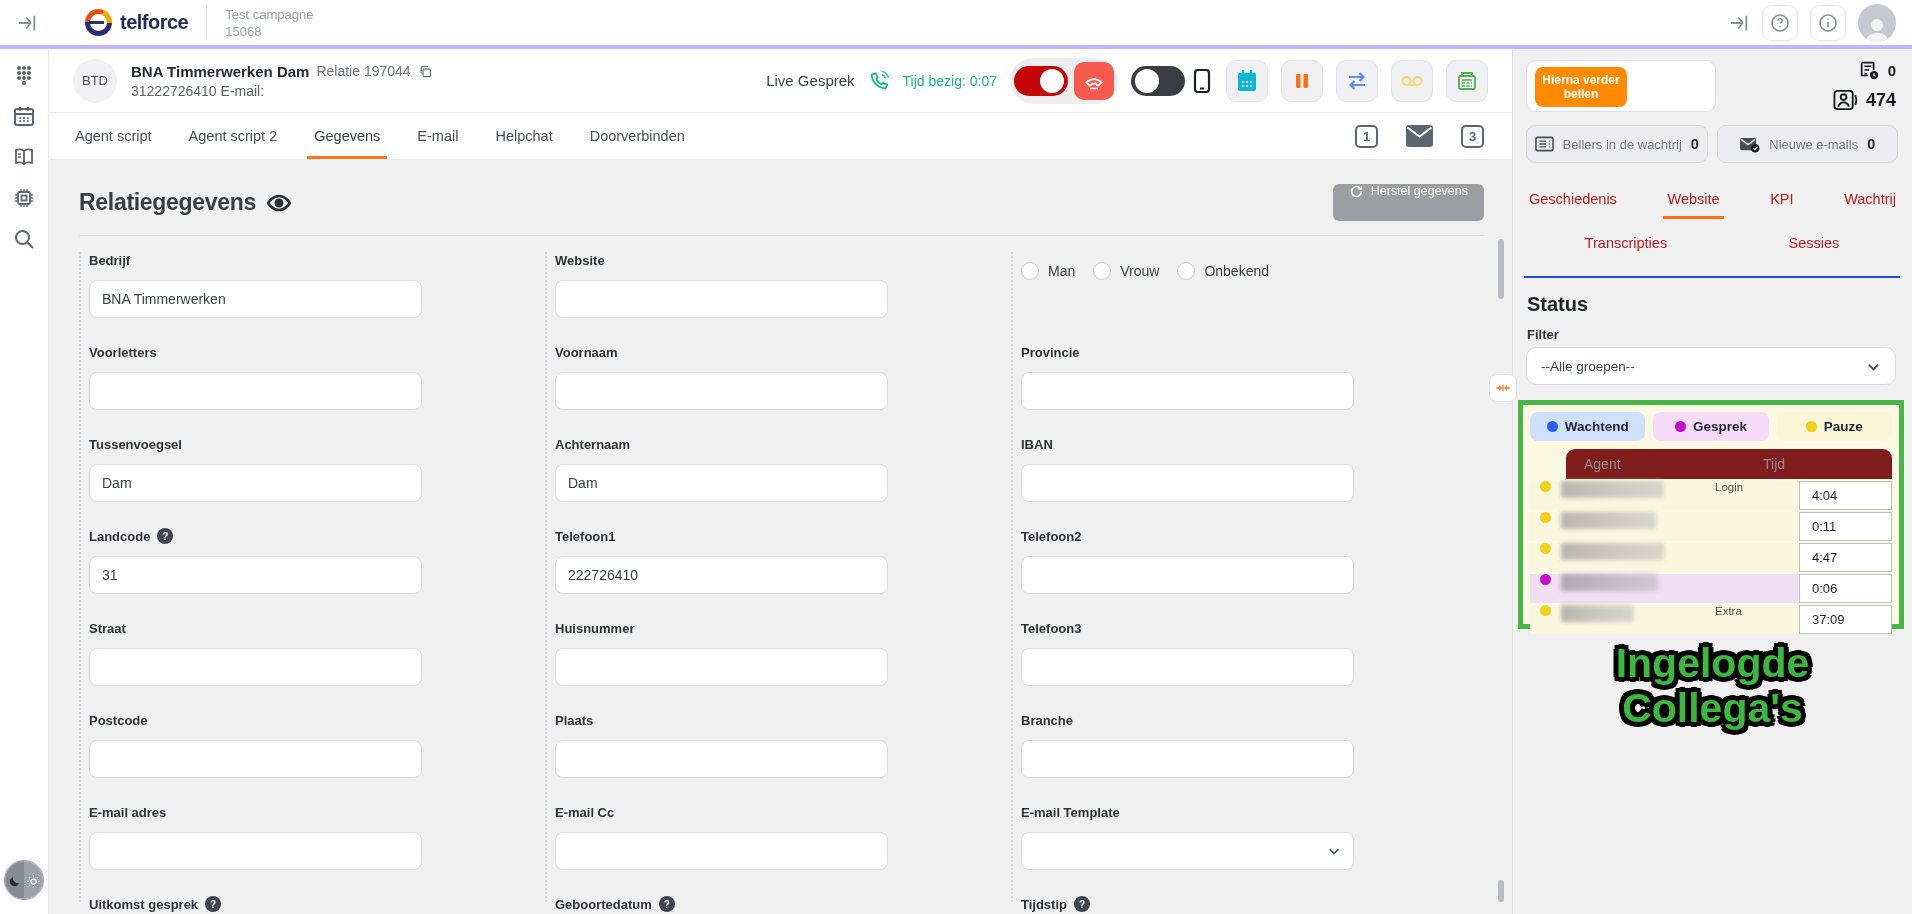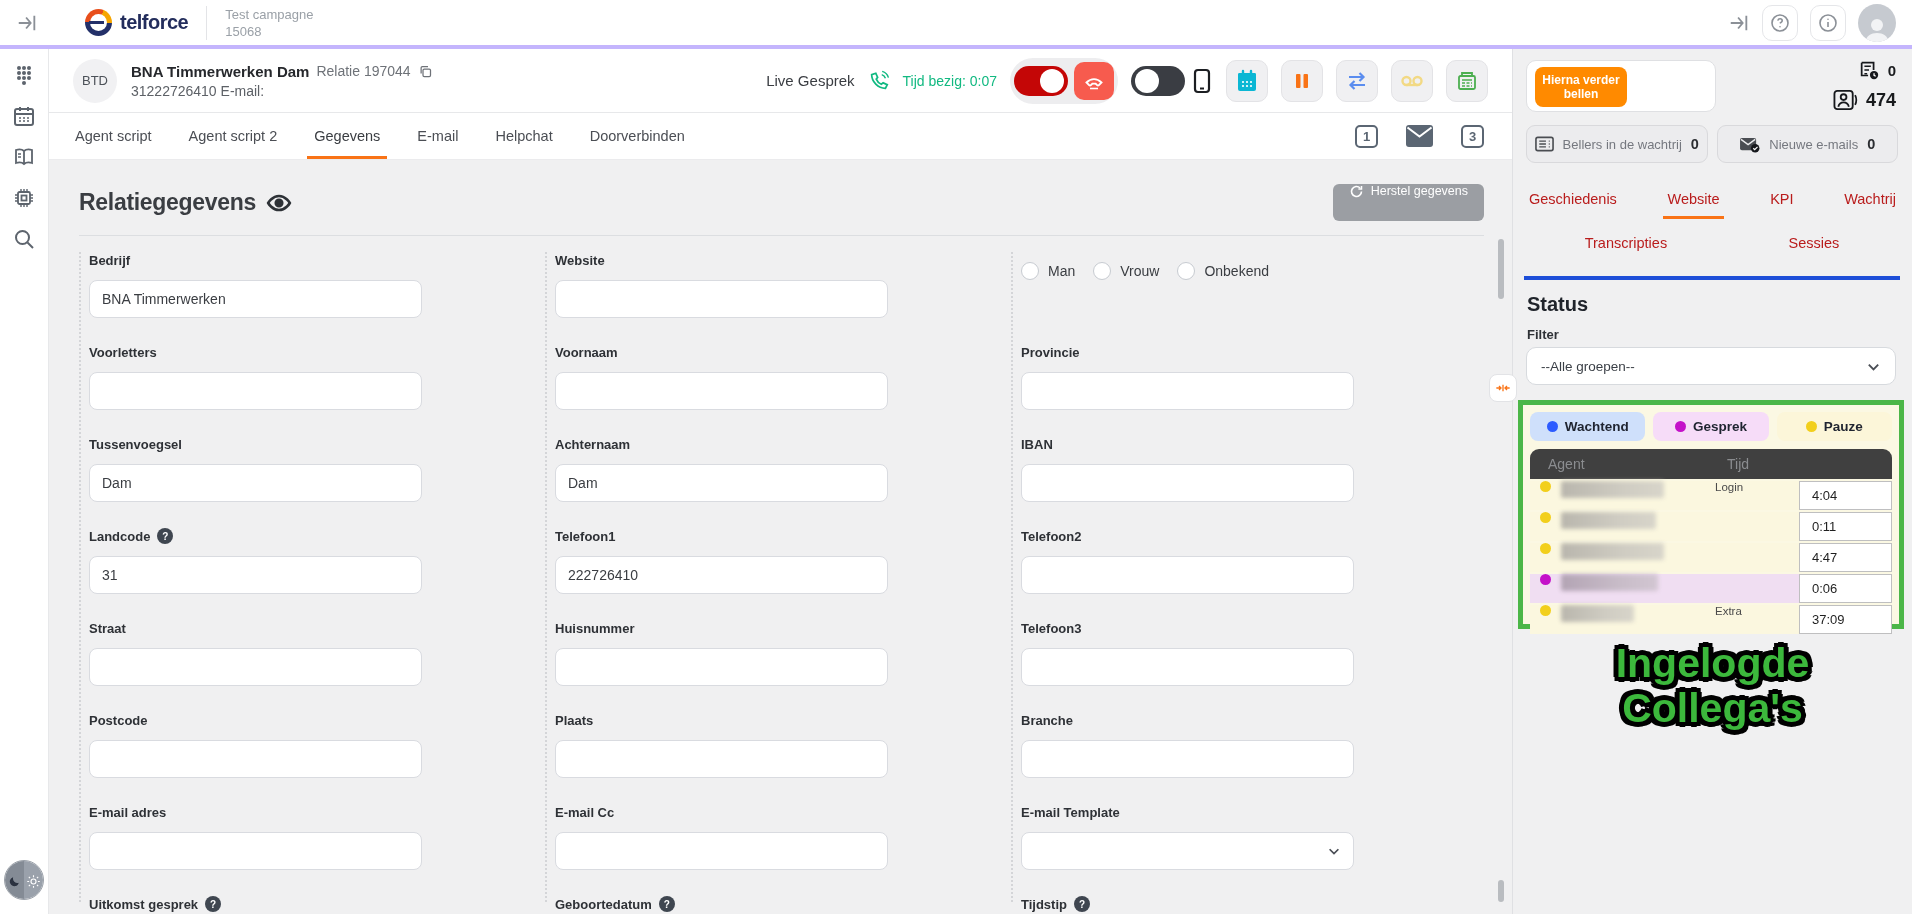--- a/index.html
+++ b/index.html
@@ -90,35 +90,35 @@
   .counter { position:absolute; display:flex; align-items:center; gap:8px; }
   .counter-1 { right:16px; top:10px; } .counter-2 { right:16px; top:40px; }
   .counter-val { font-size:15px; font-weight:bold; color:#191b1e; }
   .counter-2 .counter-val { font-size:18px; }
   .queue-row { position:absolute; left:13px; right:14px; top:76px; display:flex; gap:9px; }
   .queue-btn { flex:1; height:38px; background:#ececee; border:1px solid #d9d9dc; border-radius:9px; display:flex; align-items:center; justify-content:center; gap:9px; font-size:13px; color:#75787f; }
   .queue-count { font-size:14.5px; font-weight:bold; color:#2b2d31; }
   .rtabs1 { position:absolute; left:12px; right:12px; top:136px; display:flex; justify-content:space-between; }
   .rtab { font-size:14.5px; color:#b91c1c; padding:6px 4px 9px; border-bottom:3px solid transparent; }
   .rtab.active { border-bottom-color:#f97316; }
-  .rtabs2 { position:absolute; left:11px; right:12px; top:180px; display:flex; justify-content:space-around; border-bottom:4px solid #1d4ed8; padding-bottom:13px; }
+  .rtabs2 { position:absolute; left:11px; right:12px; top:180px; display:flex; justify-content:space-around; border-bottom:2px solid #1d4ed8; padding-bottom:13px; }
   .status-h { position:absolute; left:14px; top:244px; font-size:20px; font-weight:bold; color:#20242b; }
   .filter-lbl { position:absolute; left:14px; top:278px; font-size:13px; font-weight:bold; color:#2e3136; }
   .filter-select { position:absolute; left:13px; right:16px; top:298px; height:38px; background:#fff; border:1px solid #d7dade; border-radius:10px; display:flex; align-items:center; padding:0 14px; font-size:13.5px; color:#3a3f46; }
   .filter-select .chev { position:absolute; right:14px; width:15px; height:15px; color:#4a4e55; }
 
   #green-box { position:absolute; left:5px; top:351px; width:386px; height:229px; border:5px solid #4bb648; background:#fbf8e3; padding:7px; }
   .legend-row { display:flex; gap:8px; }
   .chip { flex:1; height:29px; border-radius:8px; display:flex; align-items:center; justify-content:center; gap:7px; font-size:13.5px; font-weight:600; color:#1f2430; }
   .chip-dot { width:11px; height:11px; border-radius:50%; }
   .chip-wachtend { background:#cfe0fb; } .chip-wachtend .chip-dot { background:#2c5bff; }
   .chip-gesprek { background:#f6dcf8; } .chip-gesprek .chip-dot { background:#c411c9; }
   .chip-pauze { background:#fcf6d9; } .chip-pauze .chip-dot { background:#f2cf1c; }
   .agents-table { margin-top:8px; }
-  .at-header { height:30px; background:#404040; border-radius:9px 9px 0 0; position:relative; display:flex; align-items:center; font-size:14px; color:#8b8d90; }
+  .at-header { height:30px; background:#7f1d1d; border-radius:9px 9px 0 0; position:relative; display:flex; align-items:center; font-size:14px; color:#8b8d90;margin-left:36px; }
   .at-h-agent { margin-left:18px; }
   .at-h-tijd { position:absolute; left:197px; }
   .at-row { height:29px; margin-top:2px; display:flex; }
   .row-pauze { background:#fbf7df; } .row-gesprek { background:#f0def2; }
   .at-name { flex:1; position:relative; display:flex; }
   .status-dot { width:11px; height:11px; border-radius:50%; margin-left:10px; flex:0 0 auto; }
   .row-pauze .status-dot { background:#f2cf1c; } .row-gesprek .status-dot { background:#c411c9; }
   .blur-name { height:17px; margin-left:10px; border-radius:2px; background:linear-gradient(90deg,#b9b6ad,#cfccc2 60%,#d8d5ca); filter:blur(2px); }
   .row-gesprek .blur-name { background:linear-gradient(90deg,#b3a4b4,#c8bcc8 60%,#d2c6d2); }
   .at-tag { position:absolute; left:185px; font-size:11.5px; color:#4b4b4b; }

